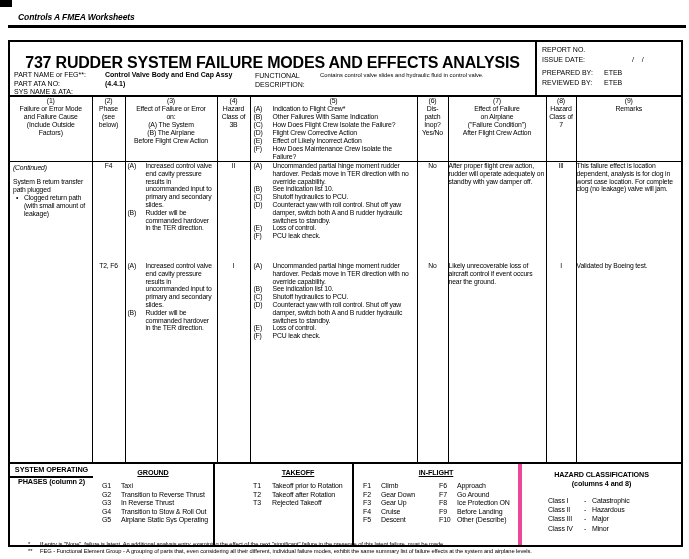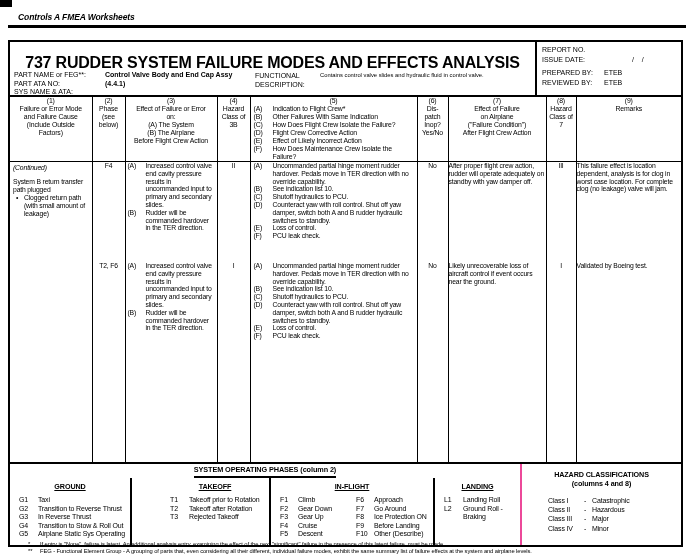--- a/index.html
+++ b/index.html
@@ -46,21 +46,21 @@
   .pt2{padding-top:5px;}
   .ctr{text-align:center;}
   .continued{font-style:italic;padding:2px 0 0 3px;}
   .c1main{margin-top:6px;padding:0 2px 0 3px;}
   .c1bullet{display:grid;grid-template-columns:8px 1fr;padding-left:6px;padding-right:2px;margin-top:1px;}
   .freetext{padding-left:4px;padding-right:3px;text-align:left;}
   .c9text{padding-left:7px;padding-right:3px;text-align:left;}
 
   
   .bottom-band{display:flex;border-top:2px solid #000;height:81px;}
-  .phases-box{flex:1;border-right:2px solid #ec4899;display:flex;flex-direction:column;align-items:center;}
+  .phases-box{flex:1;border-right:4px solid #ec4899;display:flex;}
   .phases-bar{height:12px;line-height:12px;border-bottom:2px solid #000;text-align:center;
               font-size:7.3px;font-weight:bold;letter-spacing:-0.1px;}
   .phases-cols{display:flex;flex:1;}
   .pgroup{box-sizing:border-box;border-right:2px solid #000;padding-top:4px;}
   .pgroup:last-child{border-right:none;}
   .pg-ground{width:122px;}
   .pg-takeoff{width:110px;margin-left:29px;}
   .pg-inflight{width:164px;}
   .pg-landing{flex:1;}
   .pg-title{text-align:center;font-size:7.2px;font-weight:bold;text-decoration:underline;letter-spacing:-0.1px;}
@@ -410,33 +410,20 @@
                     <span>F9</span>
                     <span>Before Landing</span>
                   </div>
                 <div class="pitem">
                     <span>F10</span>
                     <span>Other (Describe)</span>
                   </div>
               </div>
             </div>
           </div>
-          <div class="pgroup pg-landing">
-            <div class="pg-title">LANDING</div>
-            <div class="plist">
-              <div class="pitem">
-                  <span>L1</span>
-                  <span>Landing Roll</span>
-                </div>
-              <div class="pitem">
-                  <span>L2</span>
-                  <span>Ground Roll - Braking</span>
-                </div>
-            </div>
-          </div>
         </div>
       </div>
       <div class="hazard-box">
         <div class="hz-title">HAZARD CLASSIFICATIONS</div>
         <div class="hz-sub">(columns 4 and 8)</div>
         <div class="hz-list">
           <div class="hz-item">
               <span>Class I</span>
               <span>-</span>
               <span>Catastrophic</span>

